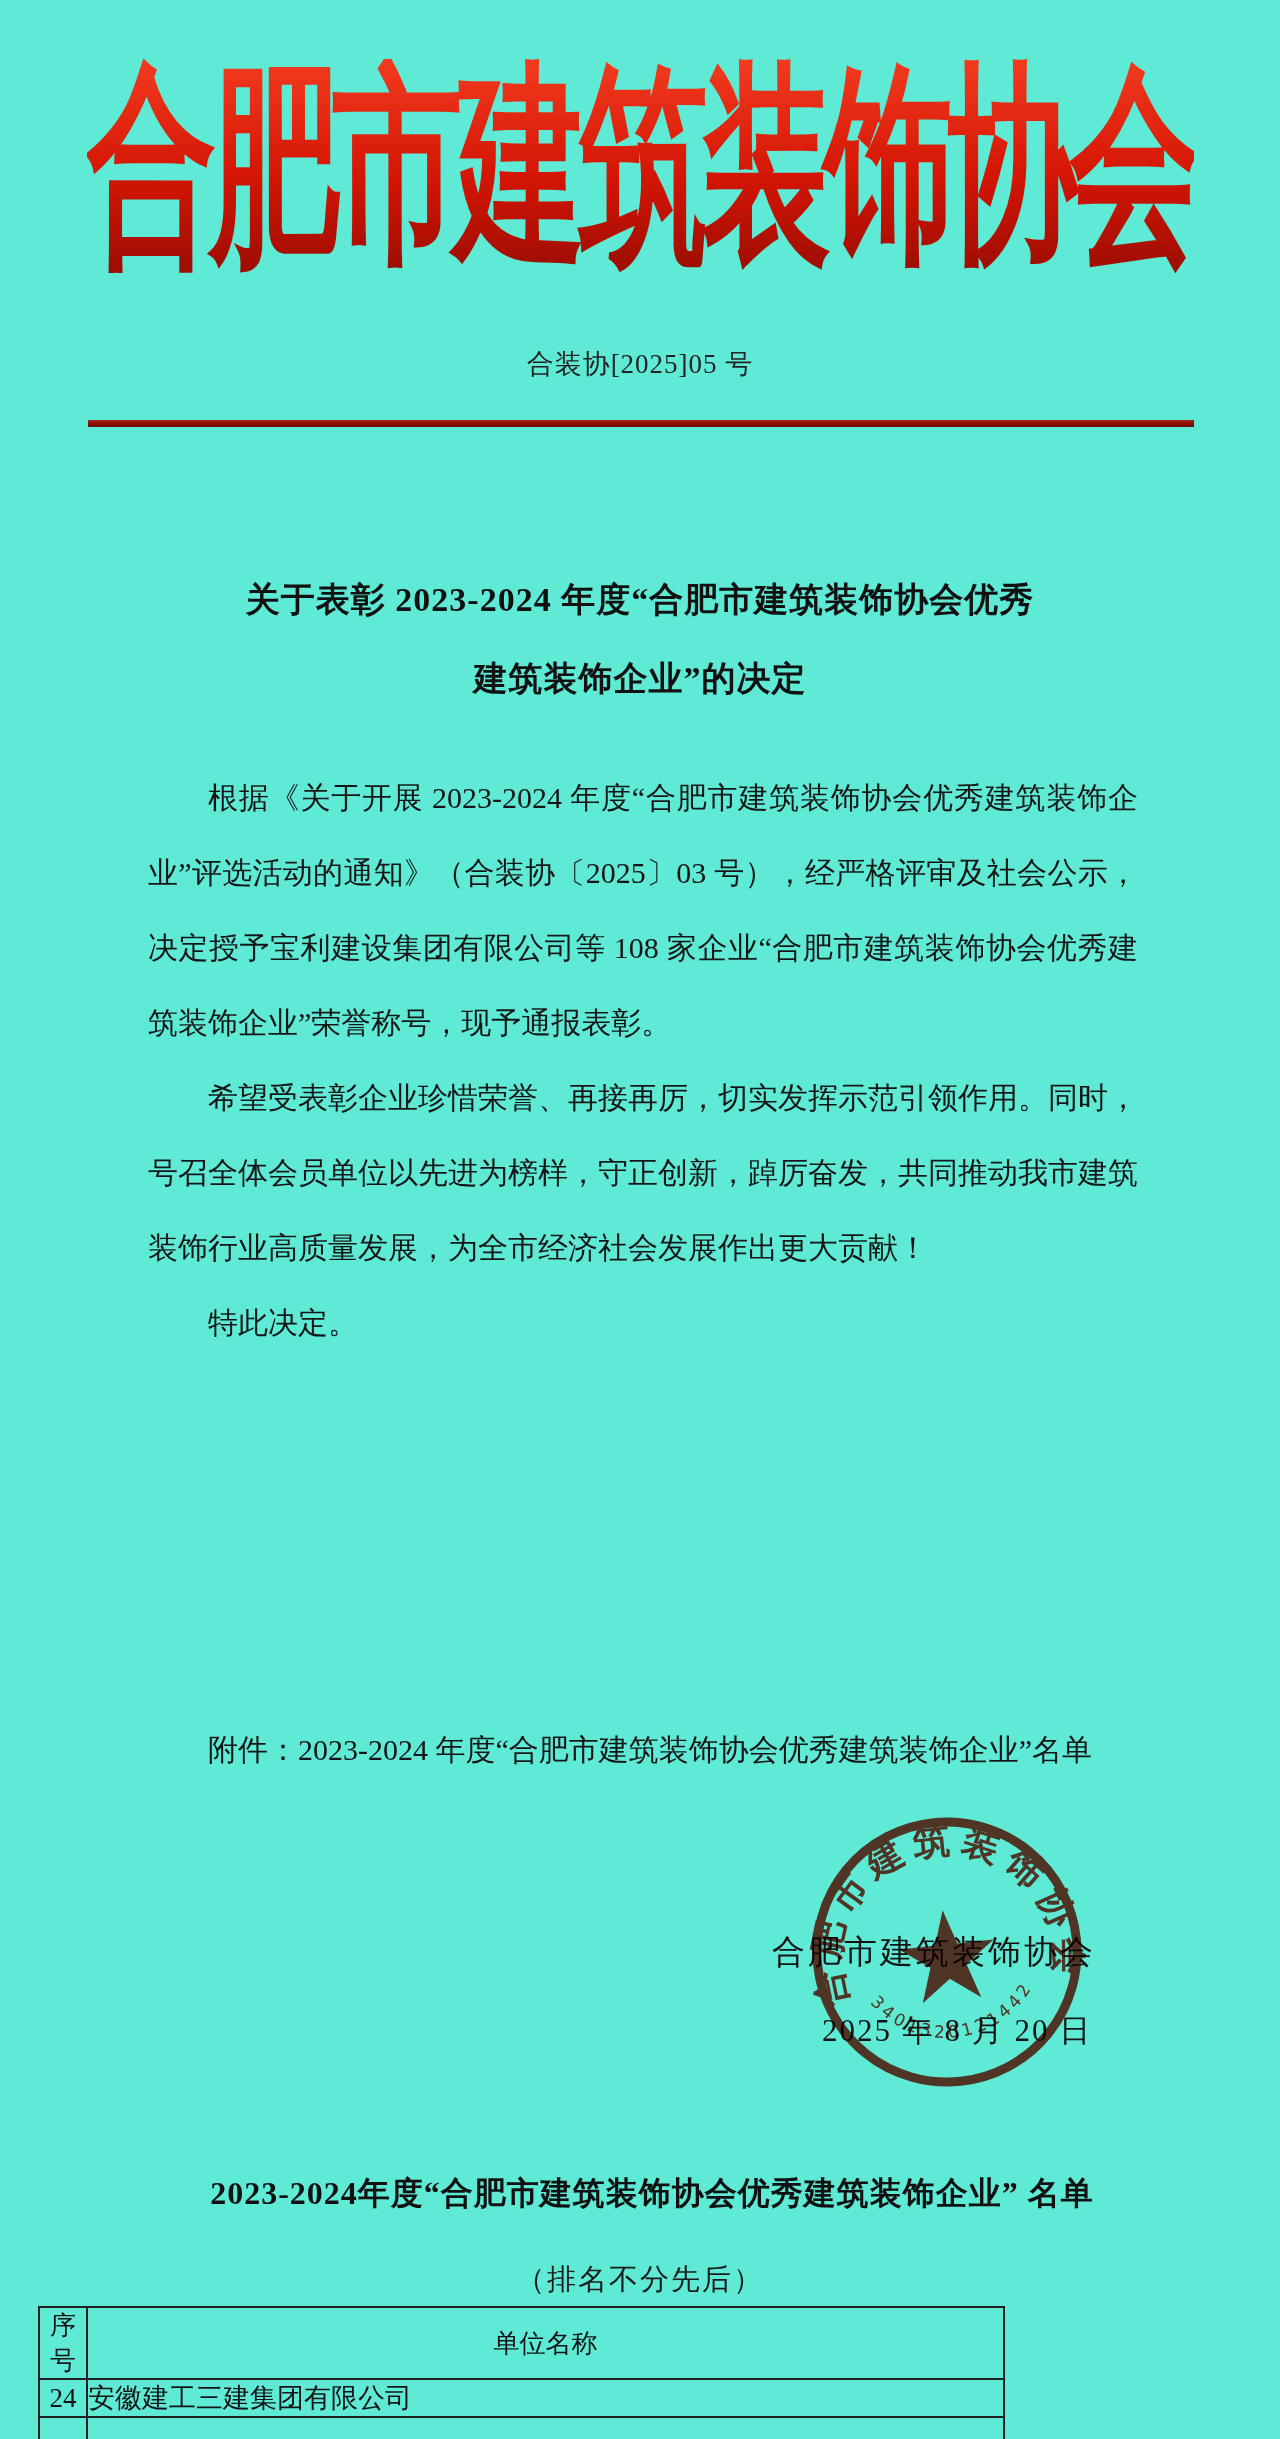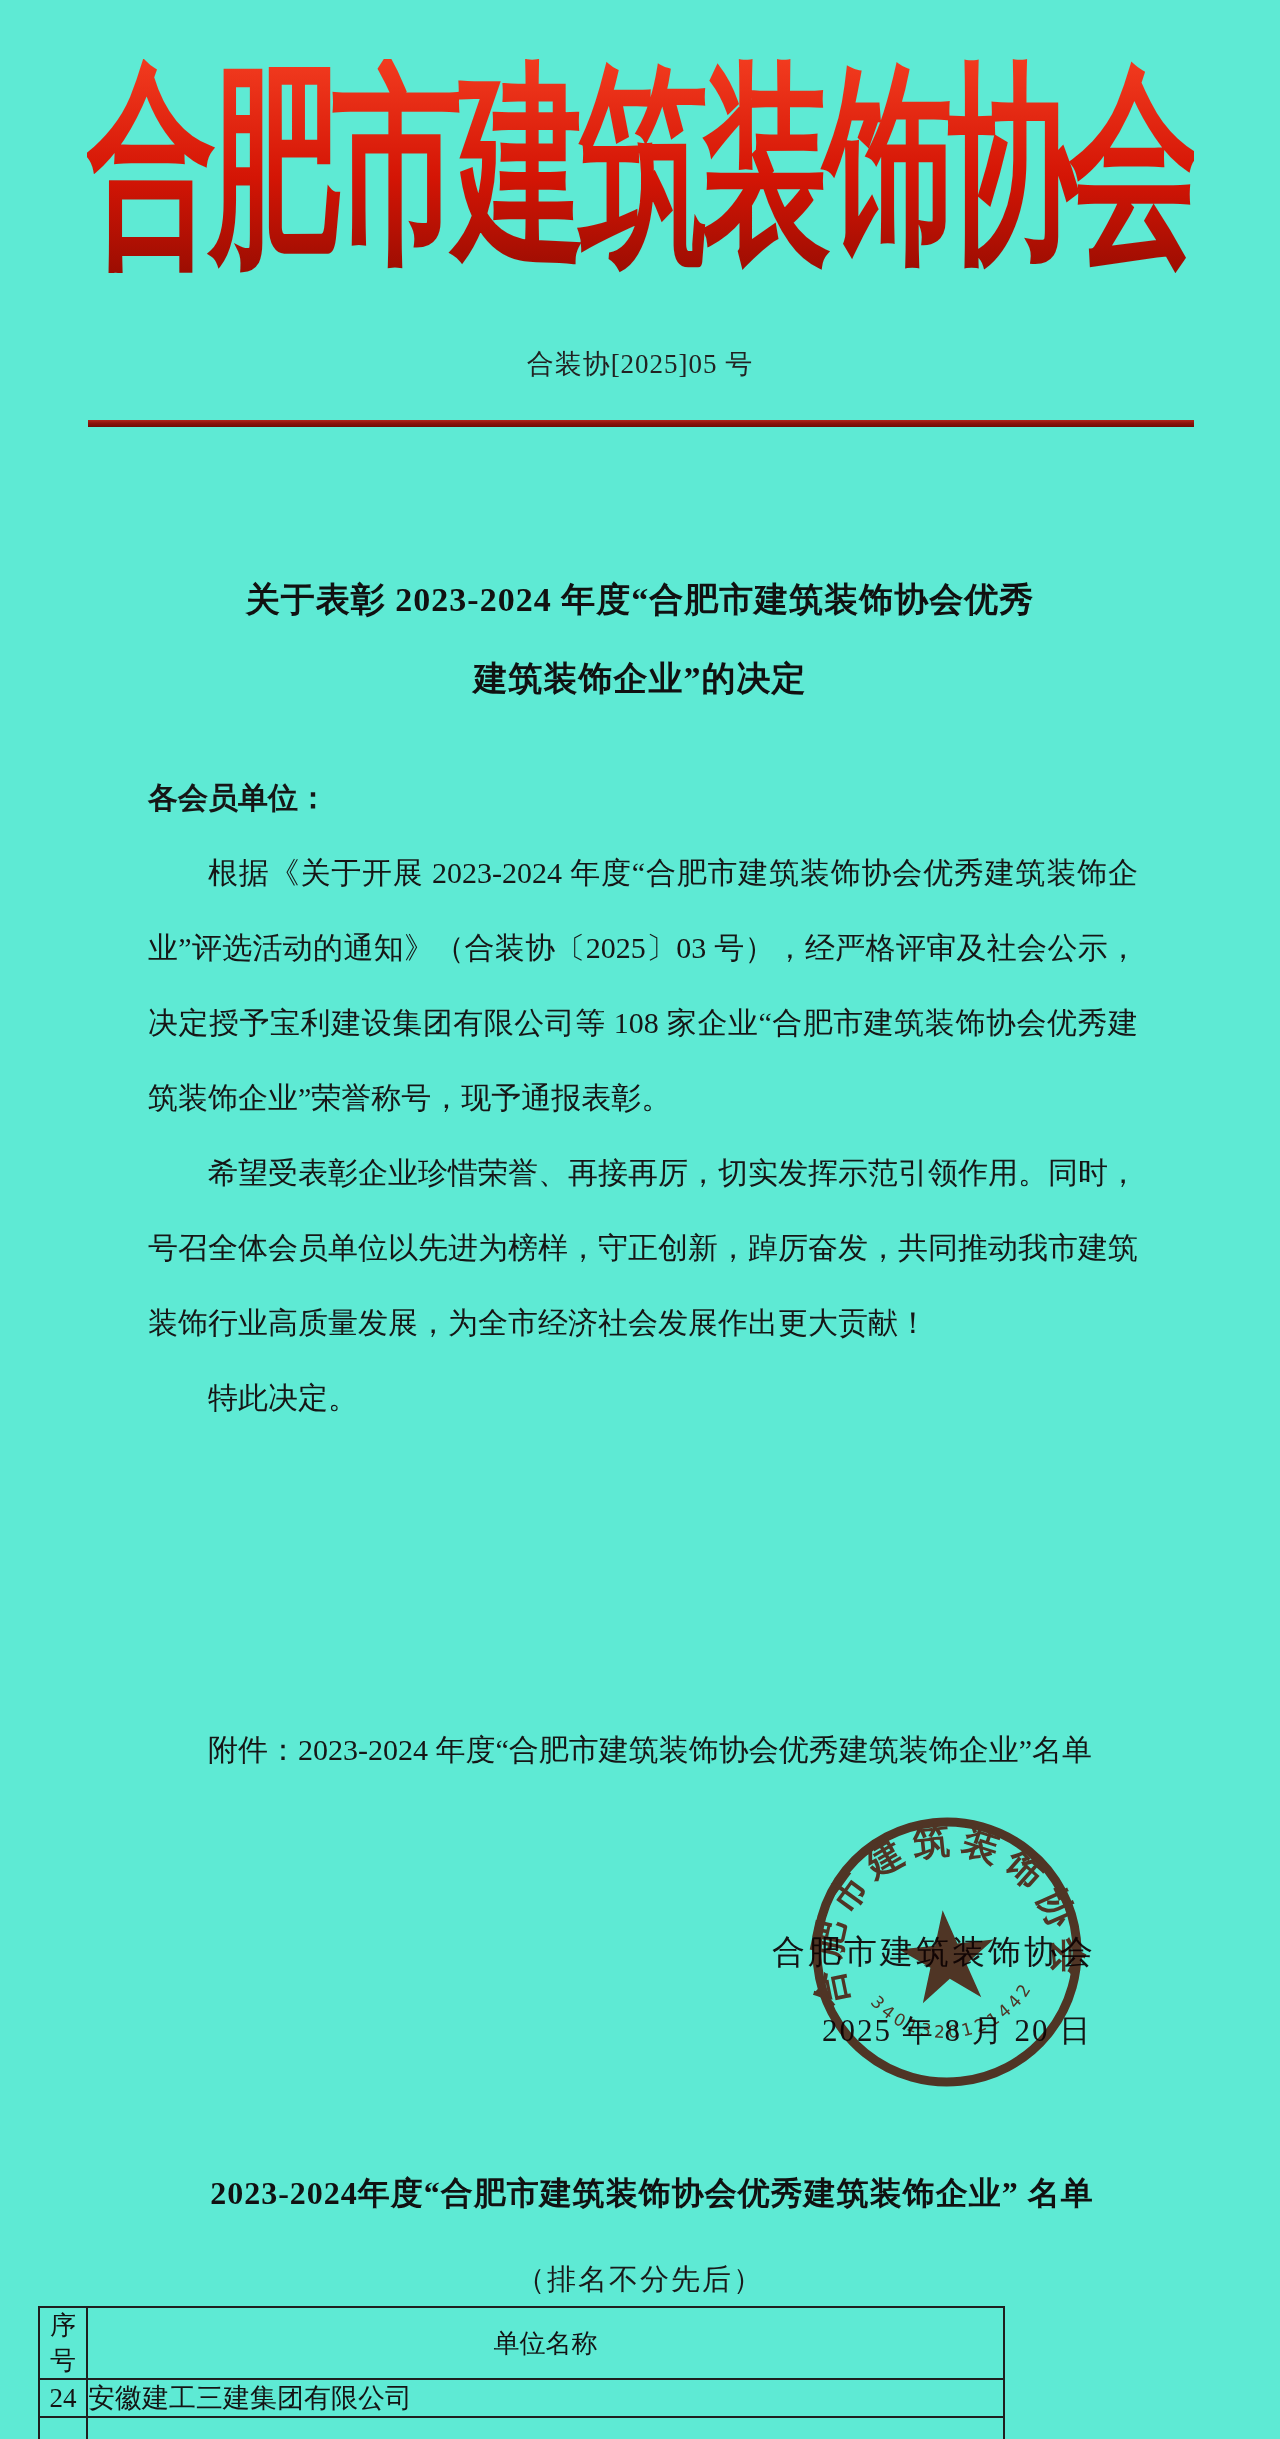--- a/index.html
+++ b/index.html
@@ -111,21 +111,20 @@
   <div class="doc-number">合装协[2025]05 号</div>
 
   <div class="red-rule"></div>
 
   <div class="doc-title">
     <div>关于表彰 2023-2024 年度“合肥市建筑装饰协会优秀</div>
     <div>建筑装饰企业”的决定</div>
   </div>
 
   <div class="doc-body">
-    <div class="salutation">各会员单位：</div>
     <div class="para">根据《关于开展 2023-2024 年度“合肥市建筑装饰协会优秀建筑装饰企业”评选活动的通知》（合装协〔2025〕03 号），经严格评审及社会公示，决定授予宝利建设集团有限公司等 108 家企业“合肥市建筑装饰协会优秀建筑装饰企业”荣誉称号，现予通报表彰。</div>
     <div class="para">希望受表彰企业珍惜荣誉、再接再厉，切实发挥示范引领作用。同时，号召全体会员单位以先进为榜样，守正创新，踔厉奋发，共同推动我市建筑装饰行业高质量发展，为全市经济社会发展作出更大贡献！</div>
     <div class="para">特此决定。</div>
   </div>
 
   <div class="attachment">附件：2023-2024 年度“合肥市建筑装饰协会优秀建筑装饰企业”名单</div>
 
   <div class="sig-org">合肥市建筑装饰协会</div>
   <div class="sig-date">2025 年 8 月 20 日</div>
 

